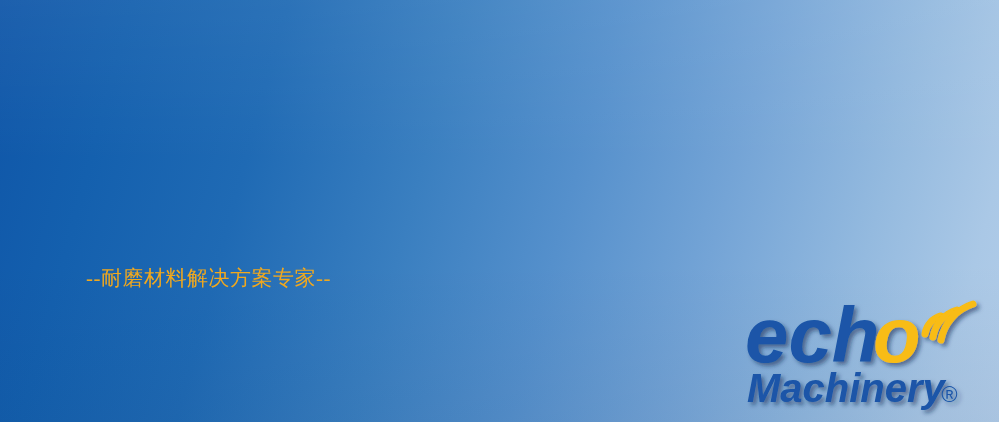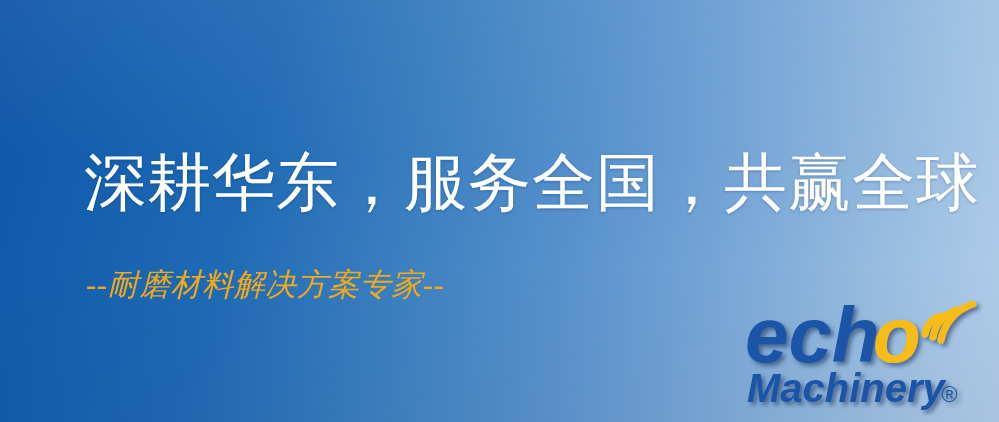--- a/index.html
+++ b/index.html
@@ -49,47 +49,45 @@
     white-space: nowrap;
     letter-spacing: 1px;
     text-shadow: 0 1px 3px rgba(10,40,90,0.28);
   }
 
   .subtitle {
     position: absolute;
     left: 86px;
     top: 266px;
     font-family: "Liberation Serif", "DejaVu Serif", serif;
-    font-size: 31px;
+    font-size: 21px;
     line-height: 1.2;
     color: #f0a81e;
     white-space: nowrap;
     letter-spacing: 0.5px;
-    font-style: italic;
   }
 
   
   .logo {
     position: absolute;
     right: 6px;
     bottom: 2px;
     width: 250px;
     height: 130px;
     font-style: italic;
   }
   .logo svg { display: block; width: 250px; height: 130px; }
 </style>
 </head>
 <body>
 
 <div id="banner">
 
   <div class="sheen"></div>
 
-  <div class="headline">深耕华东，服务全国，共赢全球</div>
 
   <div class="subtitle">--耐磨材料解决方案专家--</div>
 
   <div class="logo">
     <svg viewBox="0 0 250 130" xmlns="http://www.w3.org/2000/svg" aria-hidden="true">
       <defs>
         <filter id="dropsh" x="-20%" y="-20%" width="150%" height="150%">
           <feDropShadow dx="3" dy="3" stdDeviation="2.2" flood-color="#0b2b52" flood-opacity="0.55"></feDropShadow>
         </filter>
       </defs>

